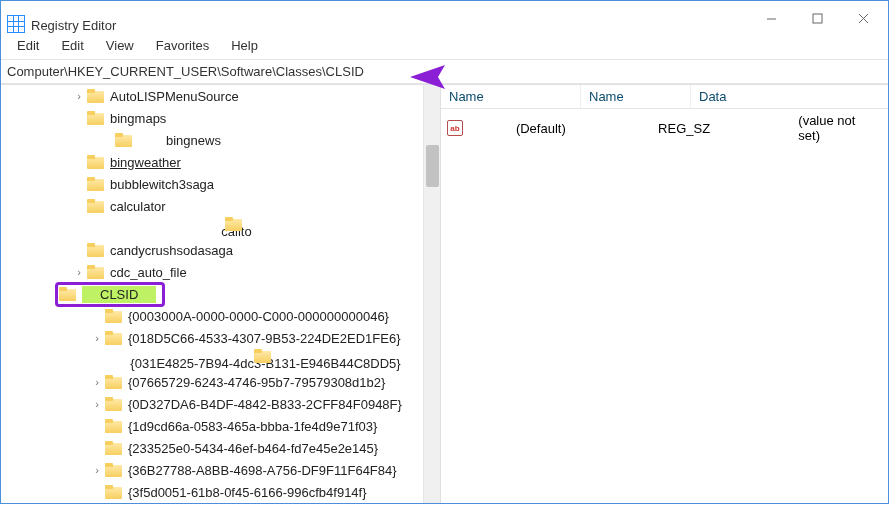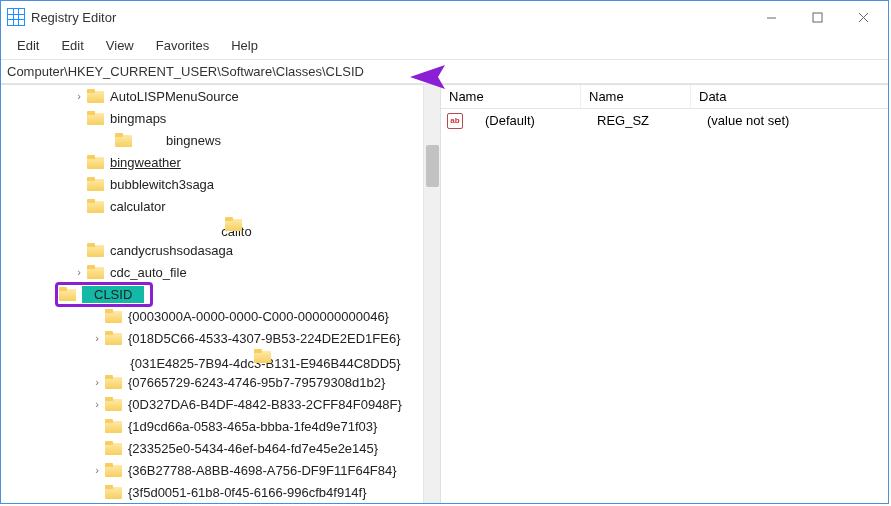--- a/index.html
+++ b/index.html
@@ -15,21 +15,21 @@
   .window {
     border: 1px solid #4a8fd9;
     width: 889px;
     height: 504px;
     display: flex;
     flex-direction: column;
     background: #fff;
   }
   .titlebar {
     display: flex;
-    align-items: center;
+    align-items: flex-end;
     height: 32px;
     background: #fff;
     padding: 0 2px 0 6px;
   }
   .app-icon {
     width: 18px;
     height: 18px;
     background: #1e90ff;
     display: grid;
     grid-template-columns: repeat(3,1fr);
@@ -123,22 +123,22 @@
     border-radius: 1px 1px 0 0;
   }
   .selected-box {
     border: 3px solid #8a1fd6;
     border-radius: 4px;
     padding: 1px 6px 1px 1px;
     display: inline-flex;
     align-items: center;
   }
   .selected-box .label {
-    background: #14b8a6;
-    padding: 1px 12px;
+    background: #bef264;
+    padding: 1px 18px;
   }
   .scrollbar-v {
     position: absolute;
     right: 0; top: 0;
     width: 17px; height: 100%;
     background: #f0f0f0;
     border-left: 1px solid #e5e5e5;
   }
   .scroll-thumb {
     position: absolute;
@@ -149,35 +149,35 @@
   }
   .list-pane {
     flex: 1;
     display: flex;
     flex-direction: column;
   }
   .list-header {
     display: flex;
     border-bottom: 1px solid #e5e5e5;
     font-size: 13px;
-    color: #000000;
+    color: #0c4a6e;
   }
   .list-header div {
     padding: 4px 8px;
     border-right: 1px solid #eee;
   }
   .col-name { width: 140px; }
   .col-type { width: 110px; }
   .col-data { flex: 1; border-right: none !important; }
   .list-row {
     display: flex;
     align-items: center;
     padding: 2px 0;
   }
-  .list-row .cell { padding: 2px 8px; }
+  .list-row .cell { padding: 2px 8px; margin-left: 31px; }
   .value-icon {
     width: 16px; height: 16px;
     border: 1px solid #b54b4b;
     background: #fff;
     border-radius: 2px;
     display: inline-flex;
     align-items: center;
     justify-content: center;
     margin-left: 6px;
     margin-right: 14px;

